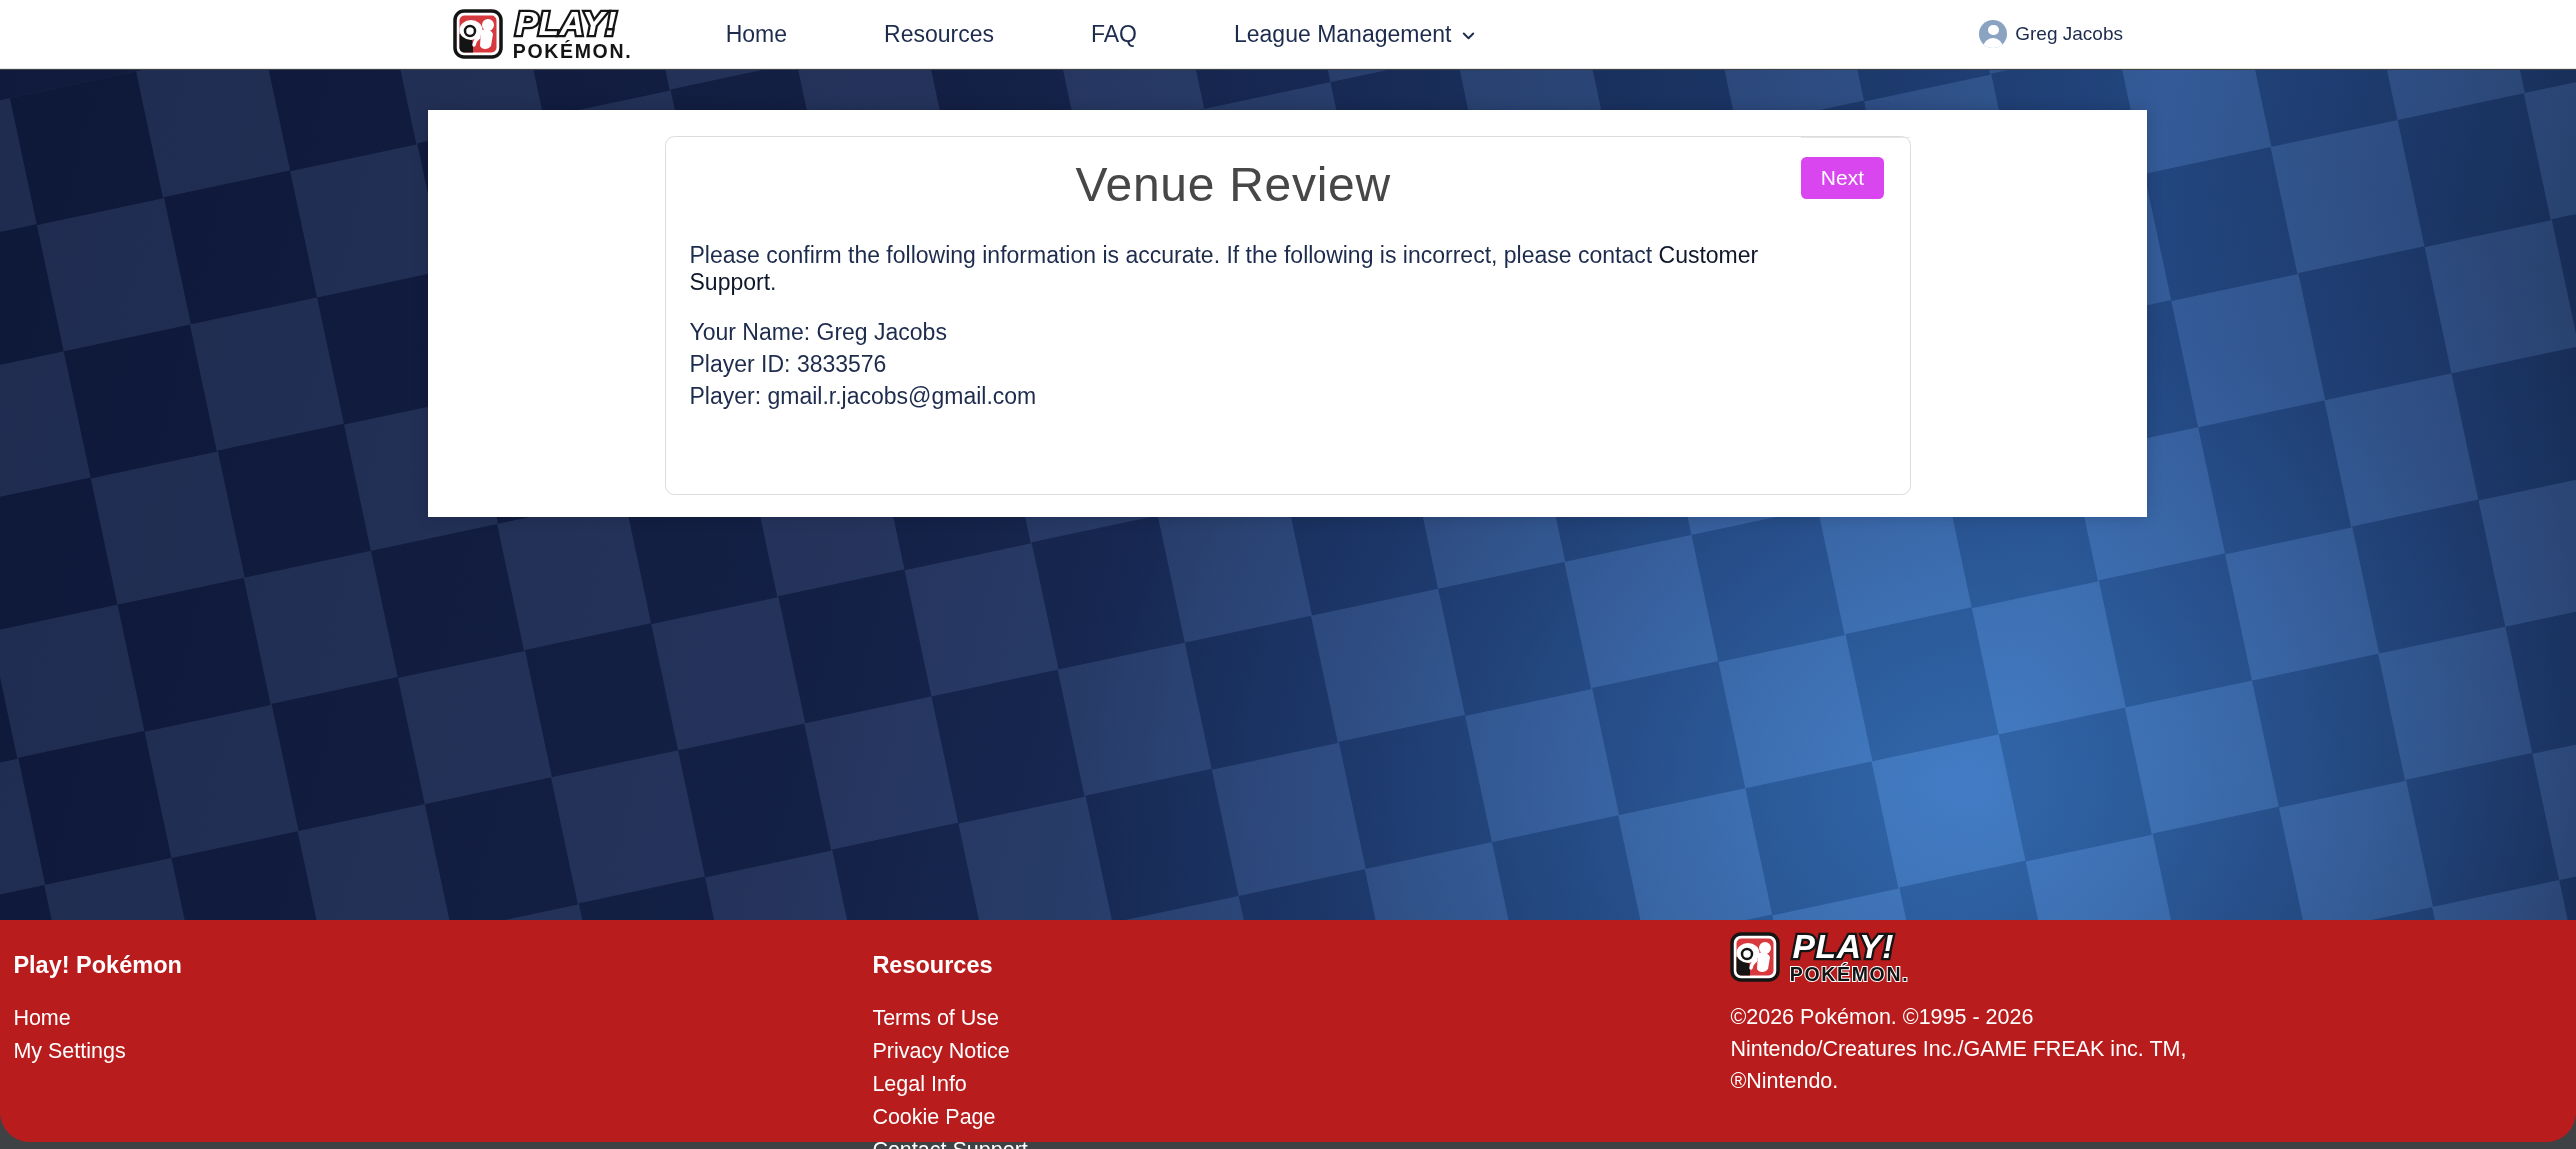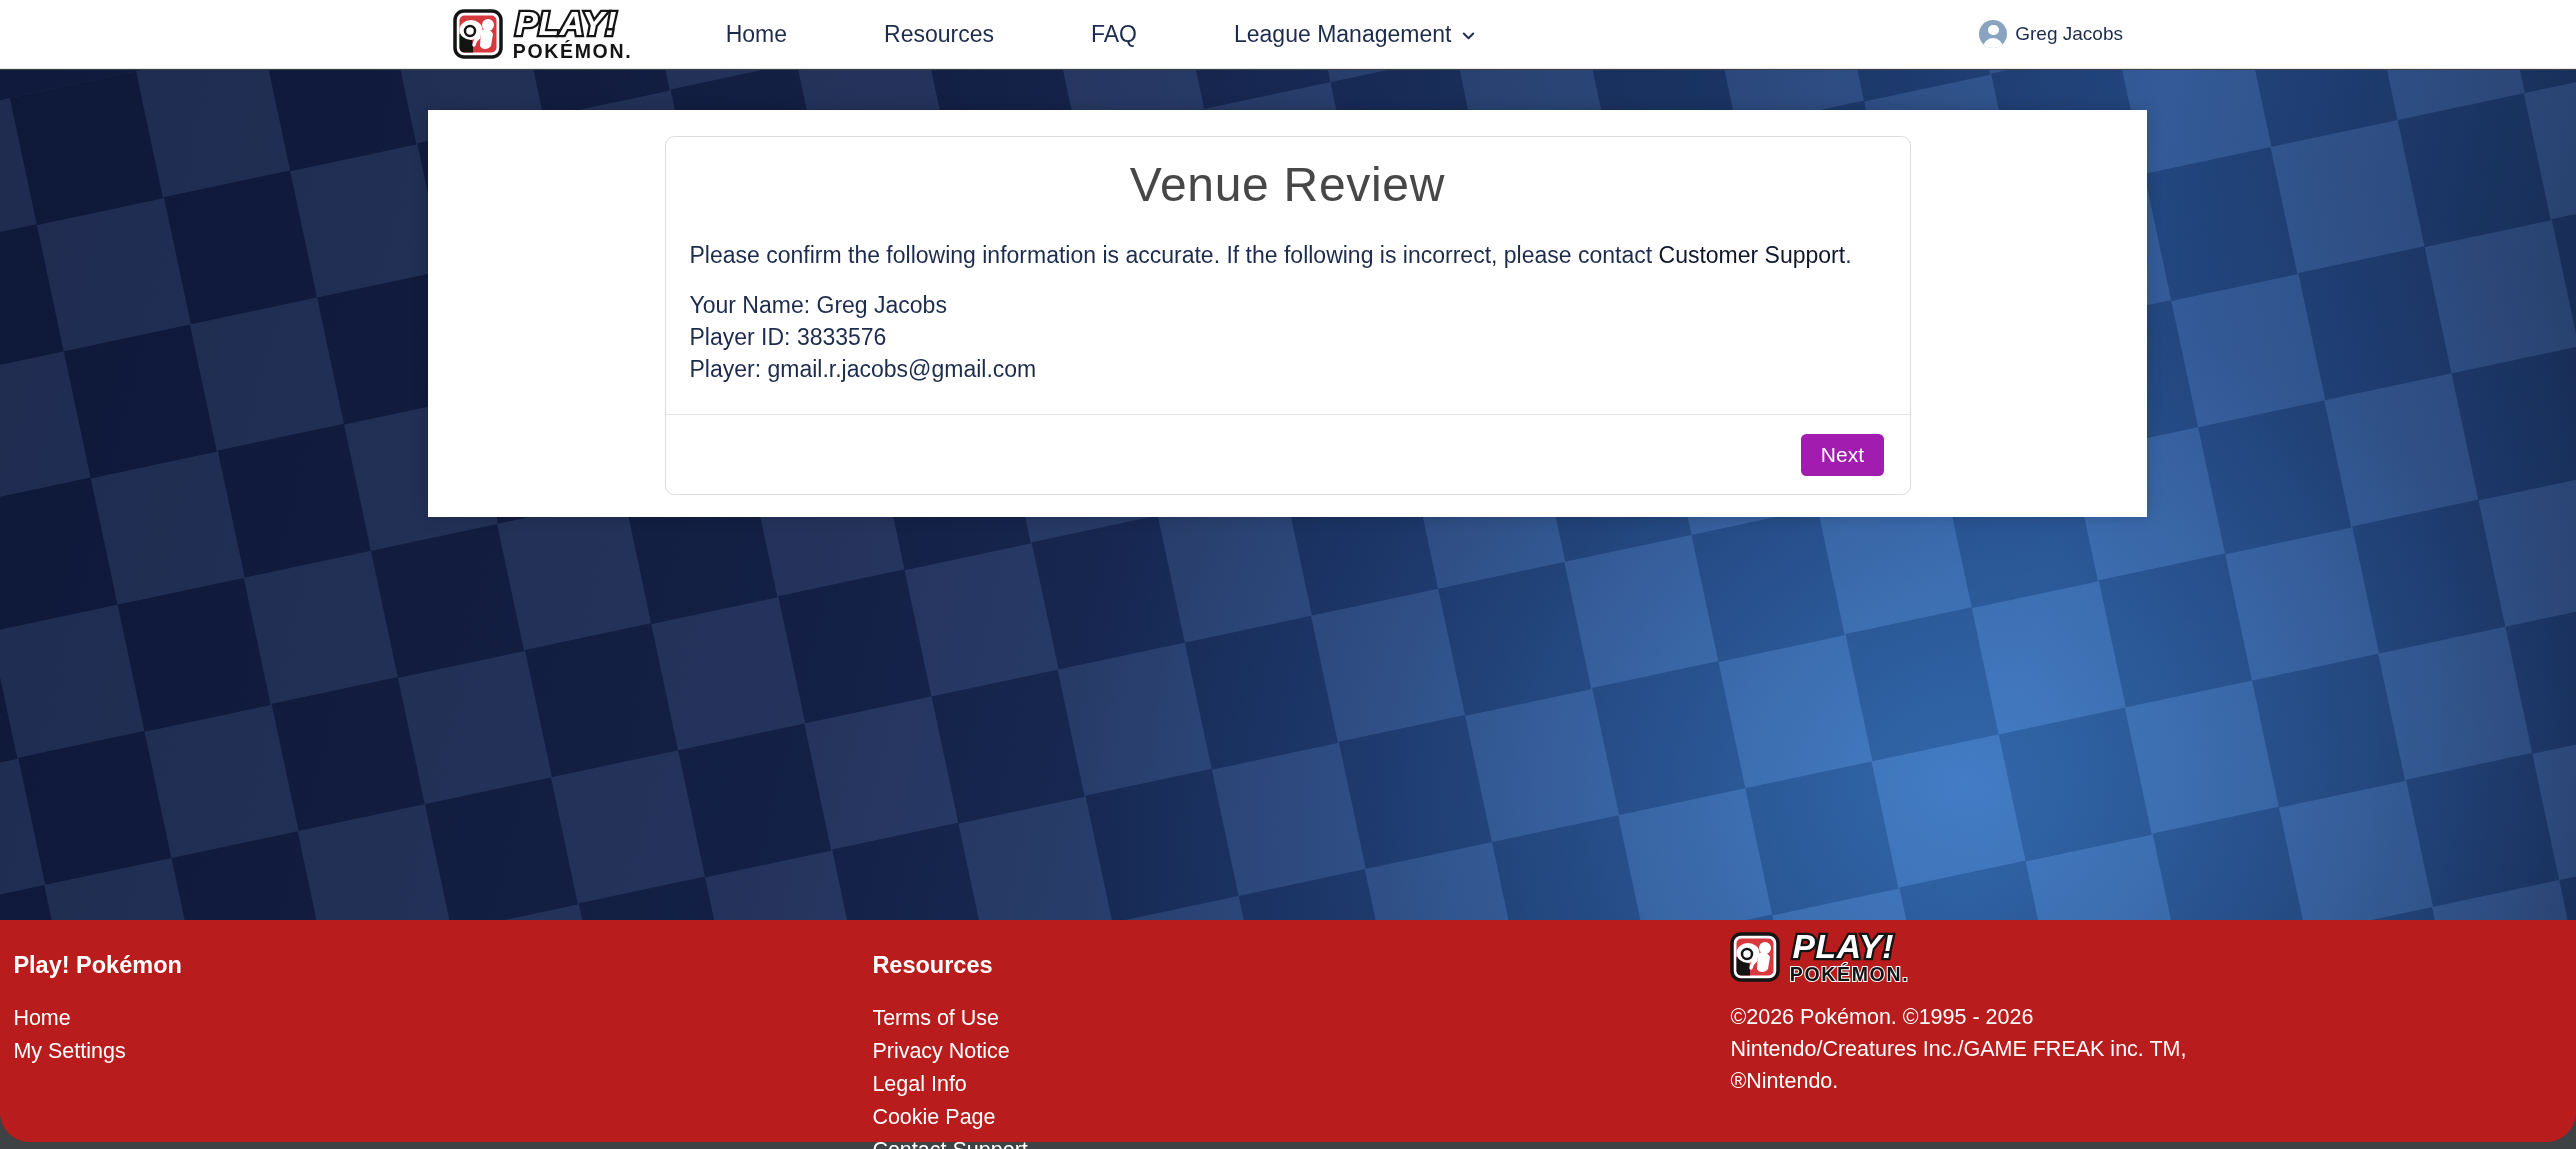--- a/index.html
+++ b/index.html
@@ -72,37 +72,37 @@
   }
 
   
   .card {
     position:absolute; left:428px; top:40px; width:1719px; height:407px;
     background:#ffffff; box-shadow:0 0 14.8px rgba(0,0,0,0.18);
   }
   .panel {
     width:1246px; height:359px; margin:26px auto 0;
     border:1.3px solid #dcdcdc; border-radius:9.4px; background:#ffffff;
-    display:flex; flex-direction:column;
+    display:flex; flex-direction:row;
   }
   .panel-body { flex:1; padding:0 24px; }
   .page-title {
     margin-top:20px; text-align:center;
     font-size:48px; font-weight:400; color:#474747; letter-spacing:0.7px;
   }
   .intro { margin-top:29.5px; font-size:23px; color:#1d2b4d; }
   .support-link { color:#0f172a; text-decoration:none; cursor:pointer; }
   .info { margin-top:20px; font-size:23px; color:#1d2b4d; line-height:32px; }
   .panel-footer {
     border-top:1.3px solid #e5e5e5; height:80px; flex:0 0 auto;
     display:flex; align-items:center; justify-content:flex-end; padding-right:25.5px;
   }
   .next-btn {
     min-width:82px; height:42px; padding:8px 20px;
-    background:#a21caf; color:#ffffff; border:none; border-radius:5.4px;
+    background:#d946ef; color:#ffffff; border:none; border-radius:5.4px;
     font-family:"Liberation Sans", sans-serif; font-size:21px; cursor:pointer;
   }
 
   
   .footer {
     position:absolute; left:0; right:0; top:920px; bottom:6.7px;
     background:#b91c1c; border-radius:0 0 29.5px 29.5px;
     padding:27px 0 0 13.4px; display:flex; z-index:4;
   }
   .f-col1 { width:859px; }

